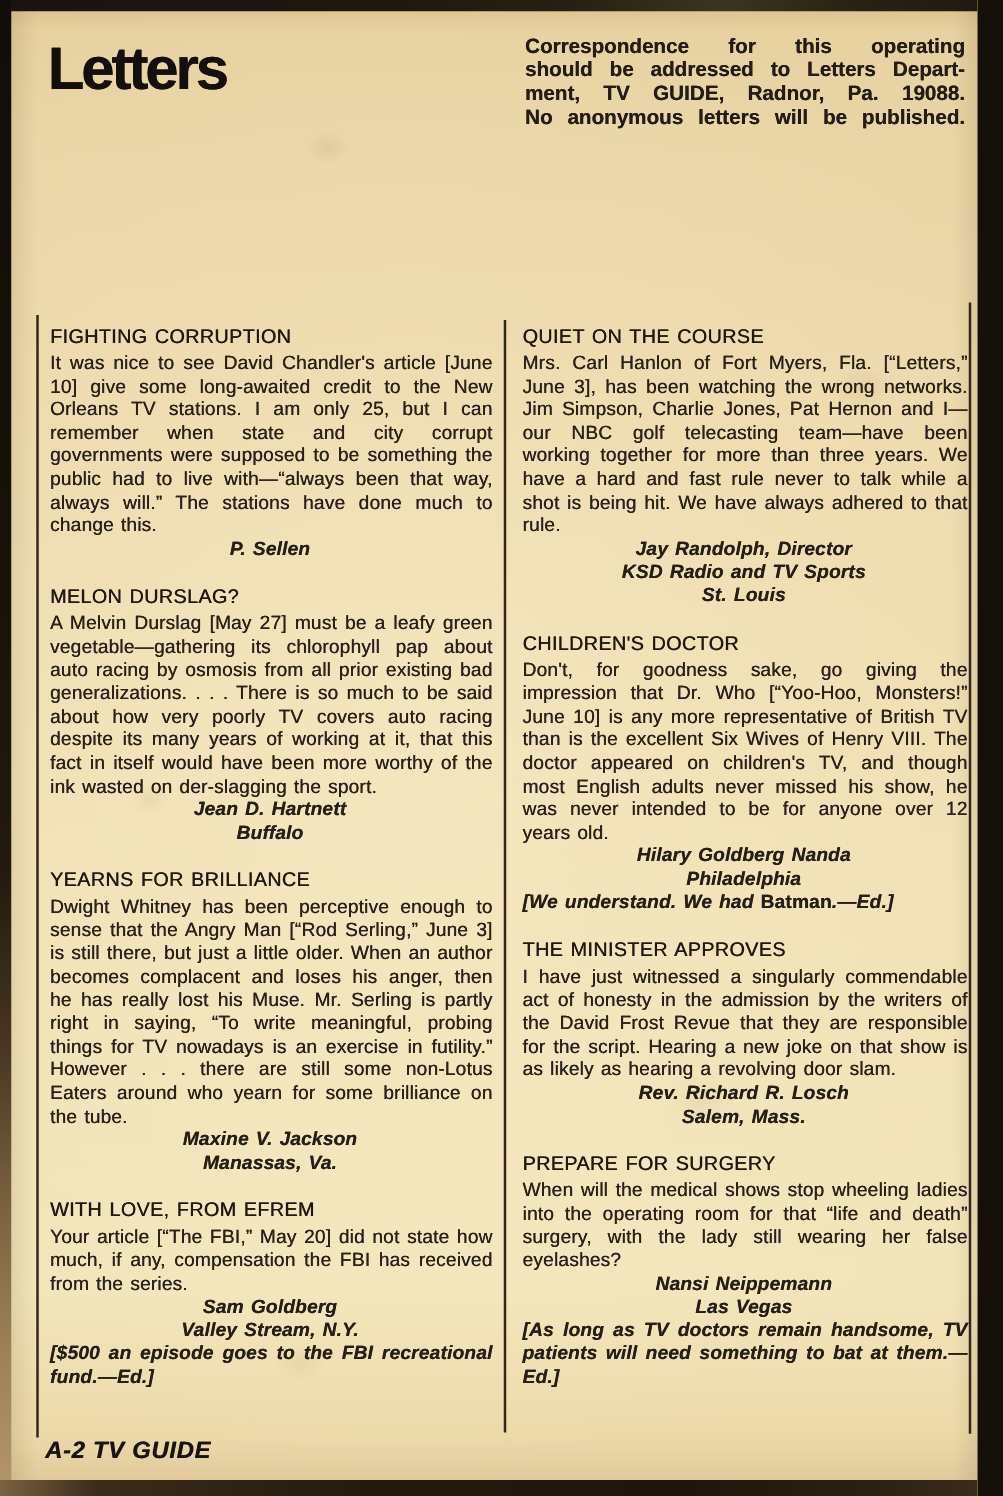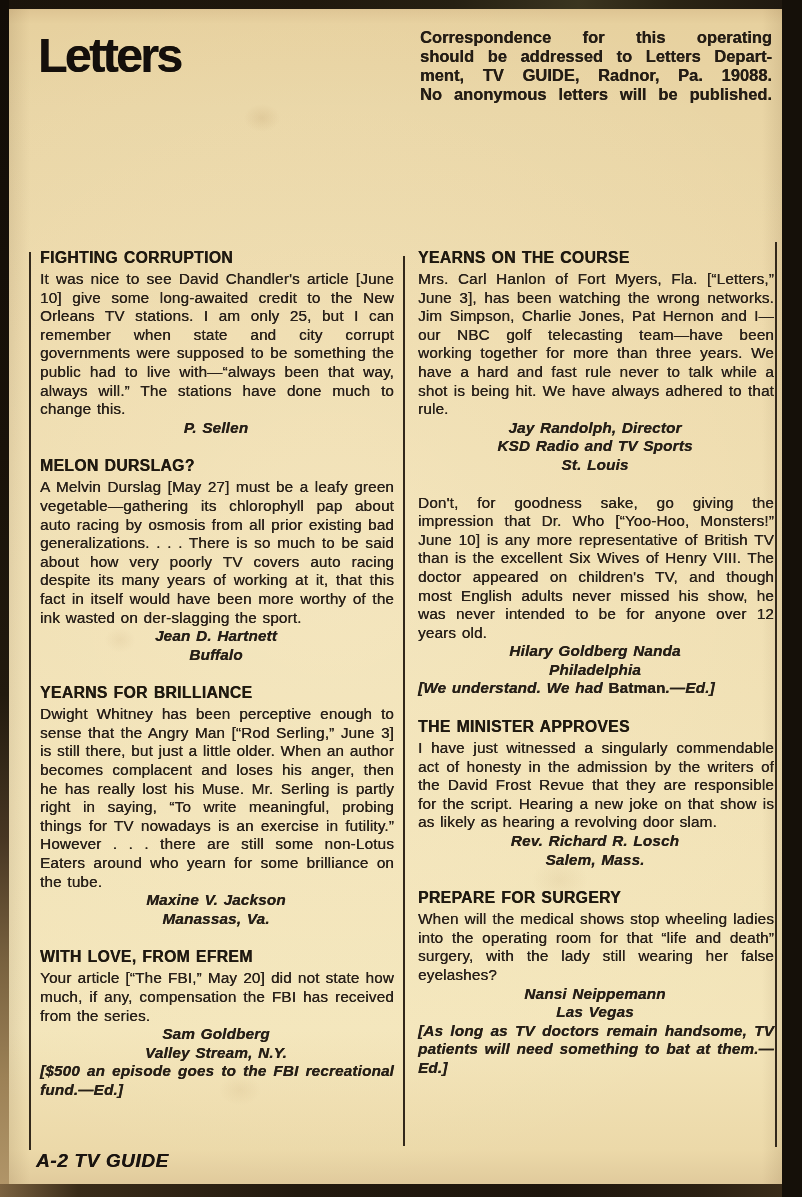--- a/index.html
+++ b/index.html
@@ -59,23 +59,24 @@
     text-shadow:0.2px 0 0 currentColor;
   }
   .col-left  { left:40px;  }
   .col-right { left:418px; width:356px; }
   .vrule { position:absolute; width:2px; background:#32281b; }
   .vrule-left   { left:29px;  top:252px; height:898px; }
   .vrule-middle { left:403px; top:256px; height:890px; }
   .vrule-right  { left:775px; top:242px; height:905px; }
   .letter { margin-bottom:19px; }
   .heading {
-    font-weight:bold; font-size:15.8px; line-height:19px;
+    font-weight:normal; font-size:15.8px; line-height:19px;
     letter-spacing:0.3px; color:#1f1910; margin-bottom:3px;
     text-shadow:0.3px 0 0 currentColor;
+    margin-top:12px;
   }
   .lbody { text-align:justify; }
   .lbody .it { }
   .sig {
     text-align:center; font-weight:bold; font-style:italic;
     padding-right:2px; color:#261f17;
   }
   .ednote { font-weight:bold; font-style:italic; text-align:justify; color:#261f17; }
   .ednote .rm { font-style:normal; }
   .footer {
@@ -126,27 +127,28 @@
       <div class="letter">
         <div class="heading">WITH LOVE, FROM EFREM</div>
         <div class="lbody"><span class="rm">Your article [“</span><span class="it">The FBI</span><span class="rm">,” May 20] did not state how much, if any, compensation the FBI has received from the series.</span></div>
         <div class="sig">Sam Goldberg</div>
         <div class="sig">Valley Stream, N.Y.</div>
         <div class="ednote"><span class="it">[$500 an episode goes to the FBI recreational fund.—Ed.]</span></div>
       </div>
     </div>
   <div class="col col-right">
       <div class="letter">
-        <div class="heading">YEARNS ON THE COURSE</div>
+        <div class="heading">QUIET ON THE COURSE</div>
         <div class="lbody"><span class="rm">Mrs. Carl Hanlon of Fort Myers, Fla. [“Letters,” June 3], has been watching the wrong networks. Jim Simpson, Charlie Jones, Pat Hernon and I—our NBC golf telecasting team—have been working together for more than three years. We have a hard and fast rule never to talk while a shot is being hit. We have always adhered to that rule.</span></div>
         <div class="sig">Jay Randolph, Director</div>
         <div class="sig">KSD Radio and TV Sports</div>
         <div class="sig">St. Louis</div>
       </div>
       <div class="letter">
+        <div class="heading">CHILDREN'S DOCTOR</div>
         <div class="lbody"><span class="rm">Don't, for goodness sake, go giving the impression that </span><span class="it">Dr. Who</span><span class="rm"> [“Yoo-Hoo, Monsters!” June 10] is any more representative of British TV than is the excellent </span><span class="it">Six Wives of Henry VIII</span><span class="rm">. The doctor appeared on children's TV, and though most English adults never missed his show, he was never intended to be for anyone over 12 years old.</span></div>
         <div class="sig">Hilary Goldberg Nanda</div>
         <div class="sig">Philadelphia</div>
         <div class="ednote"><span class="it">[We understand. We had </span><span class="rm">Batman</span><span class="it">.—Ed.]</span></div>
       </div>
       <div class="letter">
         <div class="heading">THE MINISTER APPROVES</div>
         <div class="lbody"><span class="rm">I have just witnessed a singularly commendable act of honesty in the admission by the writers of the </span><span class="it">David Frost Revue</span><span class="rm"> that they are responsible for the script. Hearing a new joke on that show is as likely as hearing a revolving door slam.</span></div>
         <div class="sig">Rev. Richard R. Losch</div>
         <div class="sig">Salem, Mass.</div>

